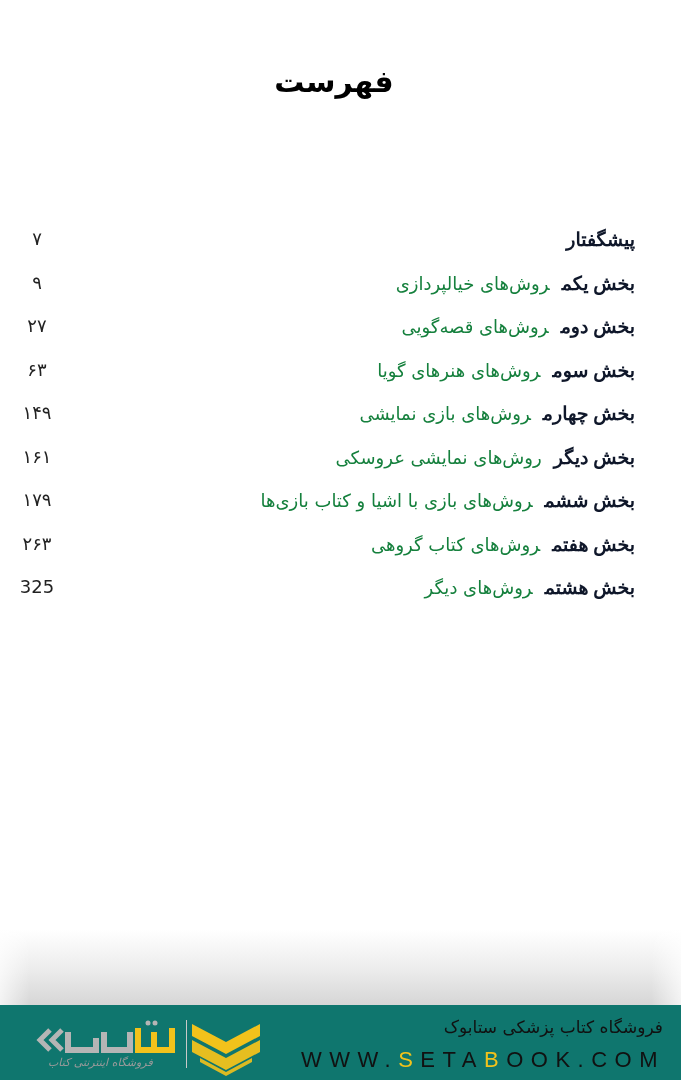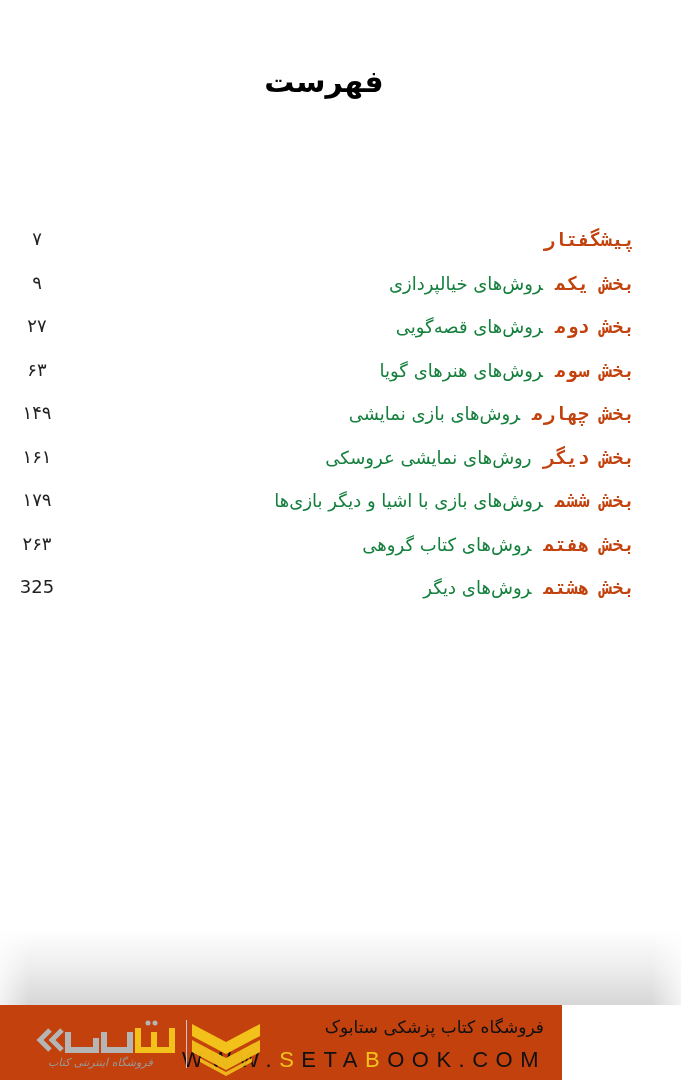--- a/index.html
+++ b/index.html
@@ -18,21 +18,21 @@
     .page {
       position: absolute;
       left: 0; top: 0;
       width: 681px;
       height: 1005px;
       background: #ffffff;
     }
     .title {
       position: absolute;
       top: 62px;
-      left: 0;
+      left: 10px;
       width: 648px;
       text-align: center;
       direction: rtl;
       font-family: "DejaVu Sans", sans-serif;
       font-weight: bold;
       font-size: 30px;
       line-height: 40px;
       color: #000;
     }
     .toc {
@@ -50,24 +50,24 @@
       position: absolute;
       right: 46px;
       top: 6px;
       direction: rtl;
       white-space: nowrap;
       font-size: 21px;
       line-height: 30px;
       color: #1a1a1a;
     }
     .toc-part {
-      font-family: Liberation Mono, monospace;
+      font-family: Liberation Serif, serif;
       font-weight: bold;
       font-size: 19px;
-      color: #c2410c;
+      color: #0f172a;
       margin-left: 12px;
     }
     .toc-subtitle {
       font-family: "DejaVu Sans", sans-serif;
       font-size: 18px;
       color: #15803d;
     }
     .toc-page {
       position: absolute;
       left: 18px;
@@ -99,23 +99,23 @@
       content: "";
       position: absolute;
       right: 0; top: 0;
       width: 30px; height: 100%;
       background: linear-gradient(to left, rgba(255,255,255,0.7), rgba(255,255,255,0));
     }
     .footer {
       position: absolute;
       left: 0;
       top: 1005px;
-      width: 562px;
+      width: 681px;
       height: 75px;
-      background: #c2410c;
+      background: #0f766e;
     }
     .store-name {
       position: absolute;
       right: 18px;
       top: 12px;
       direction: rtl;
       font-family: "DejaVu Sans", sans-serif;
       font-size: 17px;
       color: #111;
       white-space: nowrap;
@@ -206,21 +206,21 @@
       <div class="toc-page">۱۴۹</div>
     </div>
     <div class="toc-row">
       <div class="toc-text">
         <span class="toc-part">بخش دیگر</span><span class="toc-subtitle">روش‌های نمایشی عروسکی</span>
       </div>
       <div class="toc-page">۱۶۱</div>
     </div>
     <div class="toc-row">
       <div class="toc-text">
-        <span class="toc-part">بخش ششم</span><span class="toc-subtitle">روش‌های بازی با اشیا و دیگر بازی‌ها</span>
+        <span class="toc-part">بخش ششم</span><span class="toc-subtitle">روش‌های بازی با اشیا و کتاب بازی‌ها</span>
       </div>
       <div class="toc-page">۱۷۹</div>
     </div>
     <div class="toc-row">
       <div class="toc-text">
         <span class="toc-part">بخش هفتم</span><span class="toc-subtitle">روش‌های کتاب گروهی</span>
       </div>
       <div class="toc-page">۲۶۳</div>
     </div>
     <div class="toc-row">

